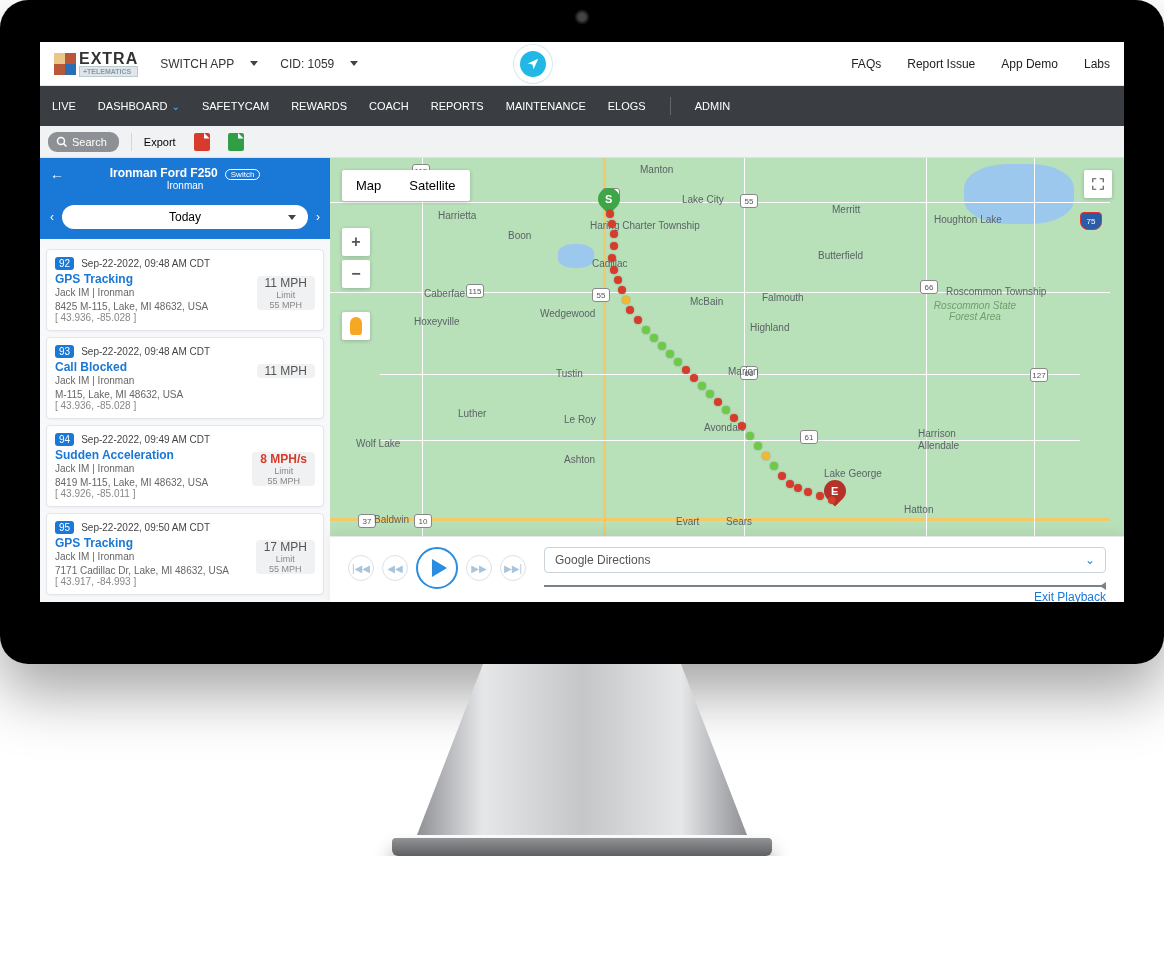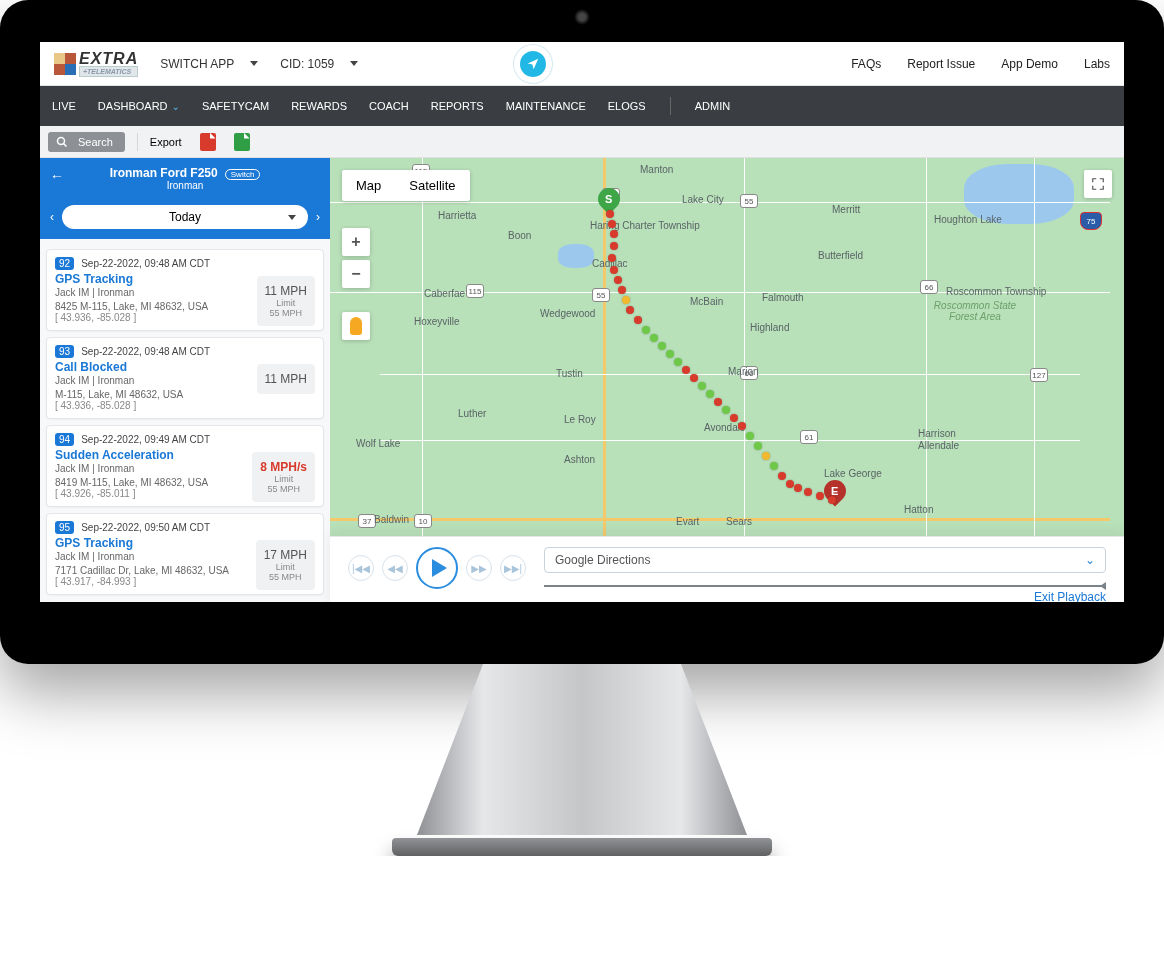--- a/index.html
+++ b/index.html
@@ -5,38 +5,38 @@
   * { box-sizing: border-box; margin: 0; padding: 0; }
   body { font-family: Arial, Helvetica, sans-serif; background: transparent; display:flex; align-items:flex-start; justify-content:center;}
   .monitor-wrap { width: 1164px; position: relative; }
   .monitor-bezel { background:#000; border-radius:28px; padding:42px 40px 62px 40px; width:1164px; box-shadow: 0 30px 60px rgba(0,0,0,0.35); position:relative;}
   .camera { width:16px; height:16px; background: radial-gradient(circle,#444 30%, #000 70%); border-radius:50%; position:absolute; top:9px; left:50%; transform:translateX(-50%);}
   .screen { background:#fff; width:100%; height:560px; overflow:hidden; position:relative; }
   .monitor-stand { width:330px; height:180px; margin:0 auto; background:linear-gradient(90deg,#8e9094 0%,#e6e7e9 20%,#c5c6c8 50%,#e6e7e9 80%,#8e9094 100%); clip-path: polygon(20% 0%, 80% 0%, 100% 95%, 0% 95%);}
   .monitor-base { width:380px; height:18px; margin:-6px auto 0 auto; background:linear-gradient(#929396,#5f6062); border-radius:4px 4px 6px 6px; box-shadow: 0 14px 20px rgba(0,0,0,0.4);}
   
   .topbar { height:44px; display:flex; align-items:center; padding:0 14px; border-bottom:1px solid #e5e5e5; font-size:12px; color:#333; gap:22px;}
-  .logo { display:flex; align-items:center; gap:3px; font-weight:bold;font-style:italic;}
+  .logo { display:flex; align-items:center; gap:3px; font-weight:bold;}
   .logo .mark { width:22px; height:22px; background: conic-gradient(#b8573a 0 25%, #2a6fb5 25% 50%, #b8573a 50% 75%, #e9c788 75% 100%); }
   .logo .text { font-size:16px; letter-spacing:1px;}
   .logo .sub { font-size:7px; color:#89a; background:#e1e6ea; padding:1px 3px; border:1px solid #bcc; margin-top:-2px;}
   .dropdown-sm { display:flex; align-items:center; gap:16px; cursor:pointer;}
   .caret { width:0; height:0; border-left:4px solid transparent; border-right:4px solid transparent; border-top:5px solid #444;}
   .nav-pin { width:26px; height:26px; border-radius:50%; background:#22b8e6; display:flex; align-items:center; justify-content:center; box-shadow:0 0 0 6px #fff,0 0 0 7px #d5e9f0;}
   .nav-pin svg { fill:#fff; width:14px; height:14px; }
   .top-links { margin-left:auto; display:flex; gap:26px; color:#222;}
   
   .navbar { background:#3a3d41; height:40px; display:flex; align-items:center; padding:0 12px; font-size:11px; color:#fff; gap:22px;}
   .navbar .item { cursor:pointer;}
   .navbar .active { color:#fff; display:flex; gap:4px; align-items:center;}
   .navbar .active .chev { color:#5bb4f0; font-size:10px;}
   .navbar .sep { width:1px; height:18px; background:#666; margin:0 2px;}
   
   .toolbar { height:32px; background:#f1f2f3; display:flex; align-items:center; padding:0 8px; gap:12px; font-size:11px; border-bottom:1px solid #e0e0e0;}
-  .search-pill { background:#8d9095; color:#fff; border-radius:3px; padding:4px 12px 4px 8px; display:flex; align-items:center; gap:10px;}
+  .search-pill { background:#8d9095; color:#fff; border-radius:9px; padding:4px 12px 4px 8px; display:flex; align-items:center; gap:4px;}
   .export-area { display:flex; align-items:center; gap:18px; border-left:1px solid #d6d6d6; padding-left:12px;}
   .doc-icon { width:16px; height:18px; position:relative;}
   .doc-icon.pdf { background:#d83a2b; border-radius:2px;}
   .doc-icon.xls { background:#2f9e44; border-radius:2px;}
   .doc-icon::after { content:""; position:absolute; top:0; right:0; width:6px; height:6px; background:#fff; clip-path:polygon(0 0,100% 100%,0 100%);}
   
   .main { display:flex; height:452px; position:relative;}
   .sidebar { width:290px; background:#f7f8f9; display:flex; flex-direction:column; overflow:hidden;}
   .side-header { background:#1a78d6; color:#fff; padding:8px 10px; font-size:11px; position:relative; text-align:center;}
   .side-header .back { position:absolute; left:10px; top:8px; font-size:14px;}
@@ -47,21 +47,21 @@
   .date-pill { flex:1; background:#fff; border-radius:14px; height:24px; display:flex; align-items:center; justify-content:center; font-size:12px; position:relative;}
   .date-pill .caret { position:absolute; right:12px;}
   .events { flex:1; overflow-y:auto; padding:4px 6px; font-size:11px;}
   .event-card { background:#fff; border:1px solid #e4e6e9; border-radius:4px; margin:6px 0; padding:7px 8px; position:relative; box-shadow:0 1px 2px rgba(0,0,0,0.04);}
   .badge-num { display:inline-block; background:#1a78d6; color:#fff; font-size:10px; border-radius:3px; padding:1px 4px; margin-right:4px;}
   .event-time { font-size:10px; color:#444;}
   .event-type { color:#1a78d6; font-weight:bold; font-size:12px; margin-top:2px;}
   .event-meta { color:#666; font-size:10px; margin-top:1px;}
   .event-addr { color:#666; font-size:10px; margin-top:3px;}
   .event-coords { color:#888; font-size:10px;}
-  .speed-box { position:absolute; right:8px; top:26px; text-align:center; background:#f0f1f2; border-radius:4px; padding:8px 8px; min-width:54px;}
+  .speed-box { position:absolute; right:8px; top:26px; text-align:center; background:#f0f1f2; border-radius:4px; padding:0 8px; min-width:54px;}
   .speed-val { font-size:12px; color:#555;}
   .speed-val.red { color:#d83a2b; font-weight:bold;}
   .speed-limit { font-size:9px; color:#888;}
   
   .map-area { flex:1; background:#b8e0b9; position:relative; overflow:hidden;}
   .map-type { position:absolute; top:12px; left:12px; background:#fff; border-radius:2px; display:flex; box-shadow:0 1px 4px rgba(0,0,0,0.2); font-size:13px; z-index:5;}
   .map-type div { padding:8px 14px; cursor:pointer;}
   .map-type .selected { font-weight:normal;}
   .map-fs { position:absolute; top:12px; right:12px; width:28px; height:28px; background:#fff; border-radius:2px; box-shadow:0 1px 4px rgba(0,0,0,0.2); display:flex; align-items:center; justify-content:center; z-index:5;}
   .zoom-ctrl { position:absolute; top:70px; left:12px; z-index:5; display:flex; flex-direction:column; gap:4px;}

